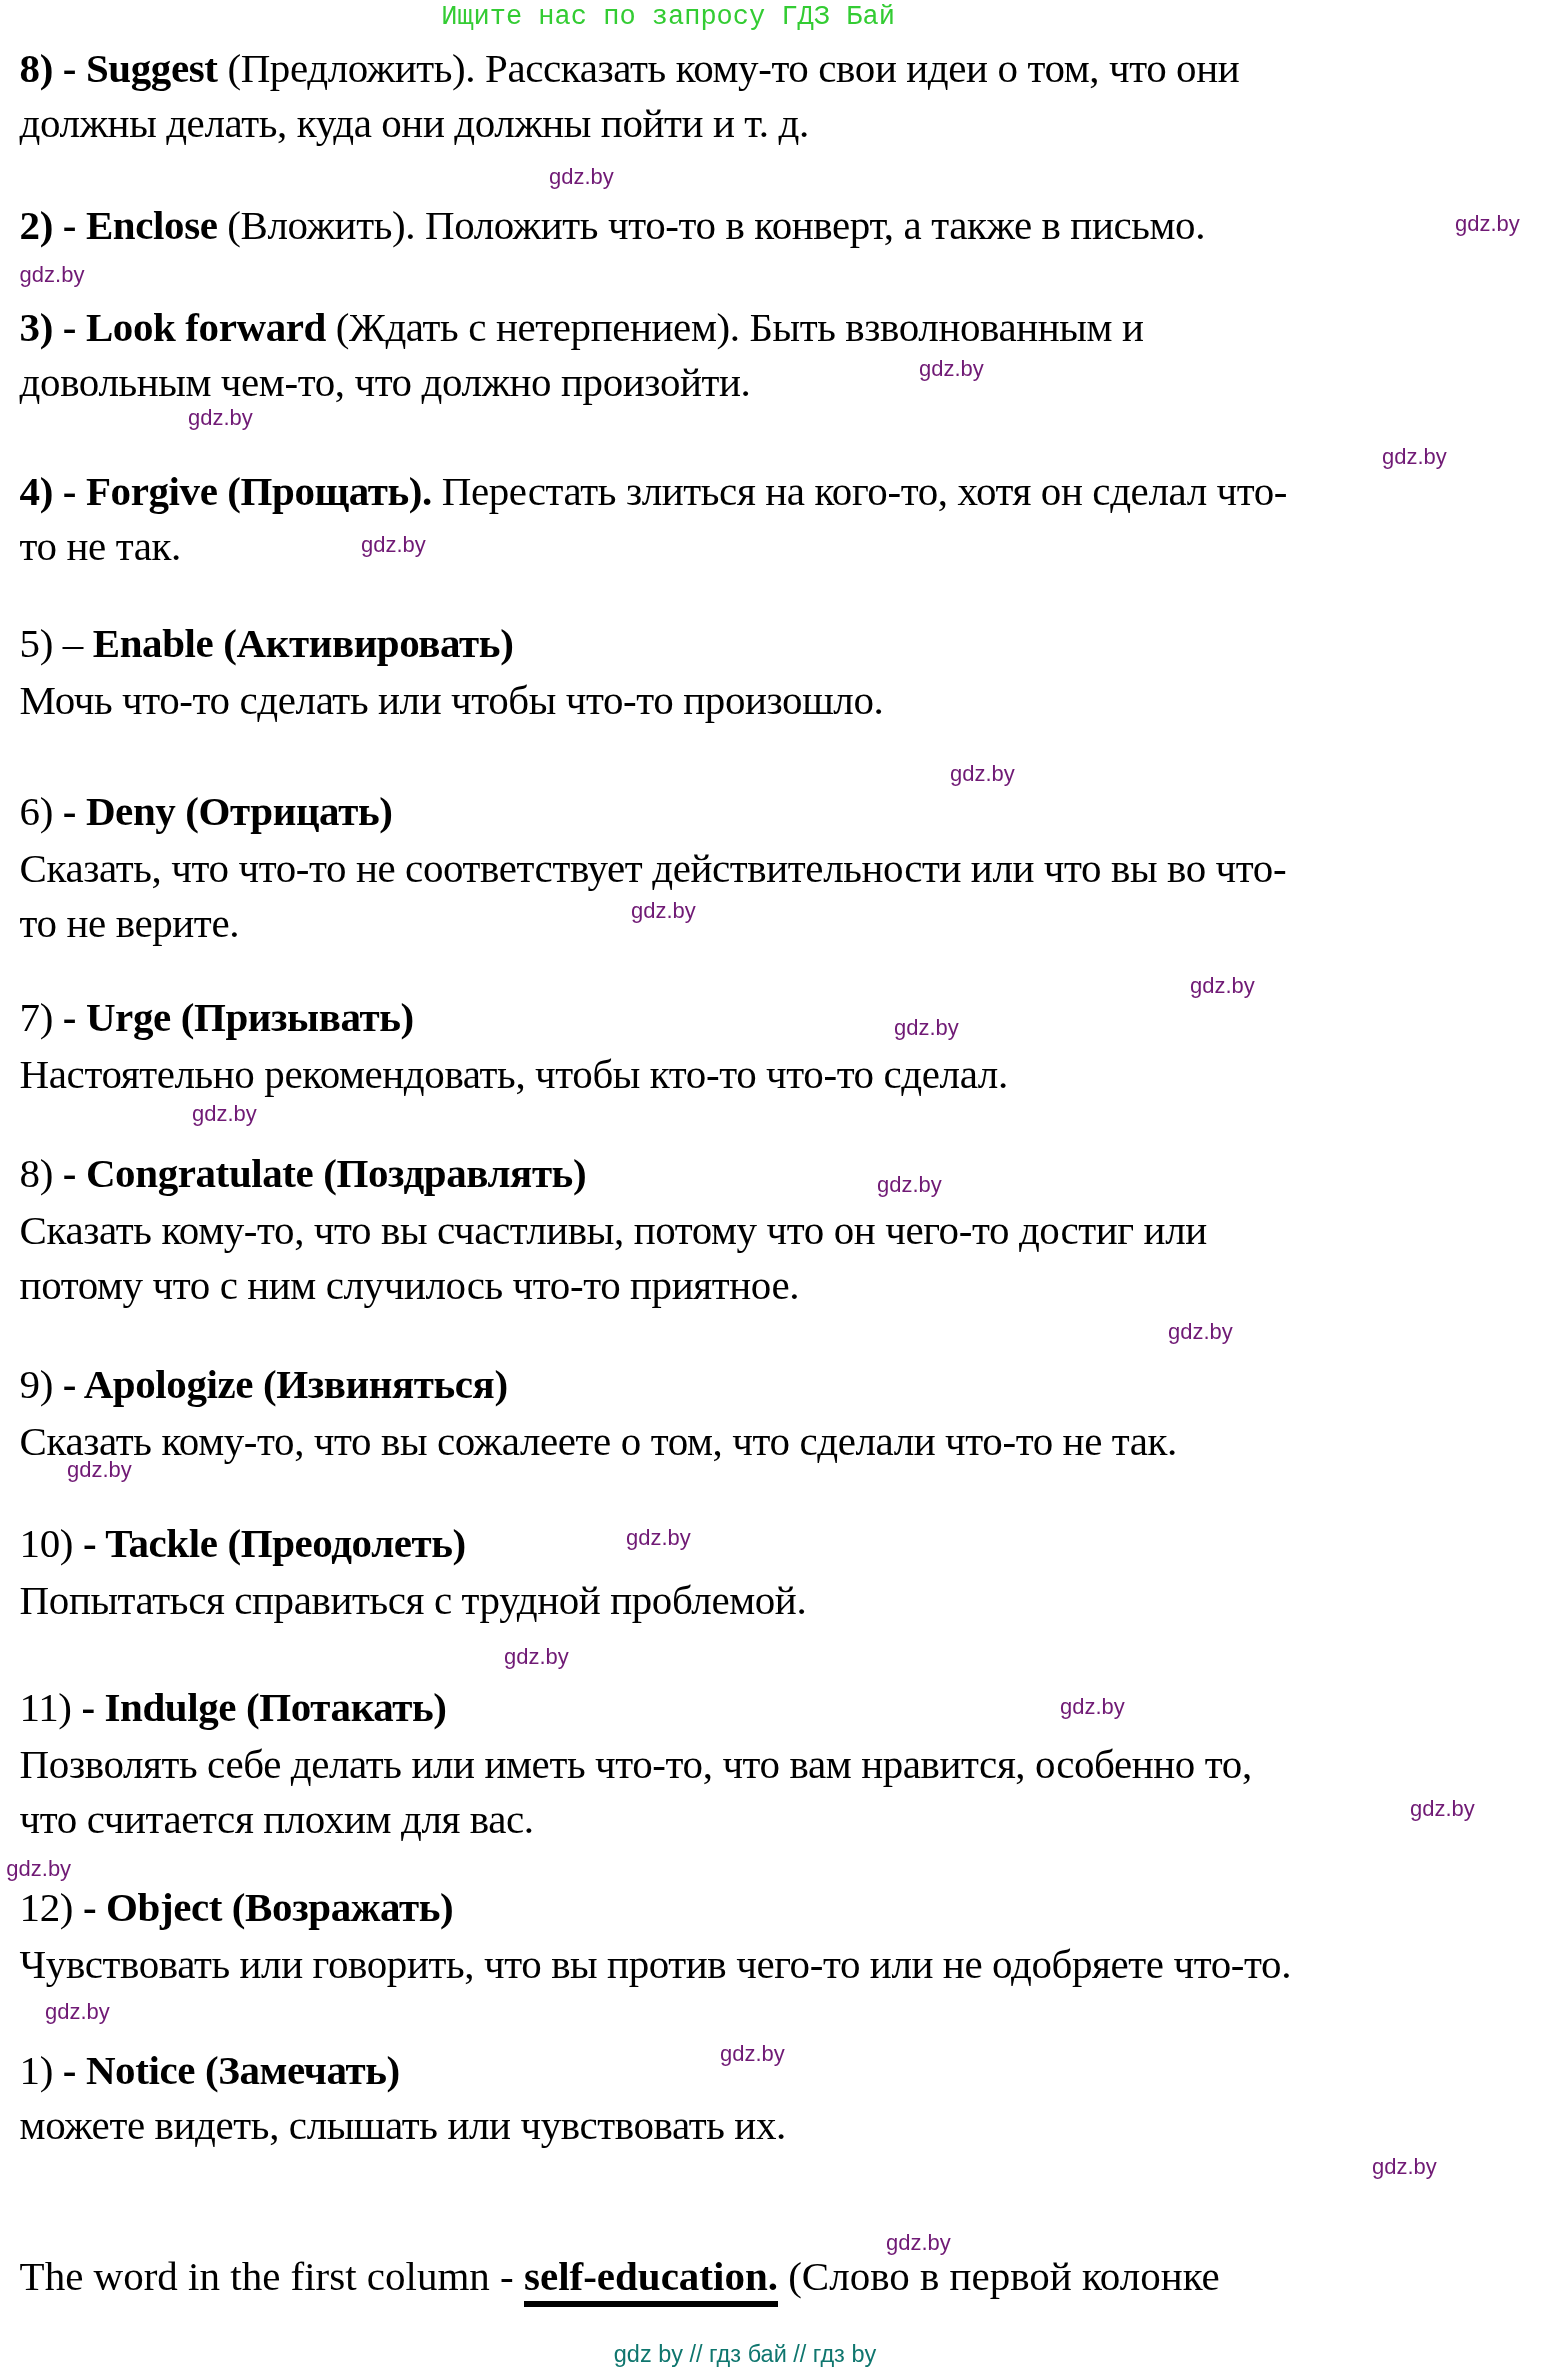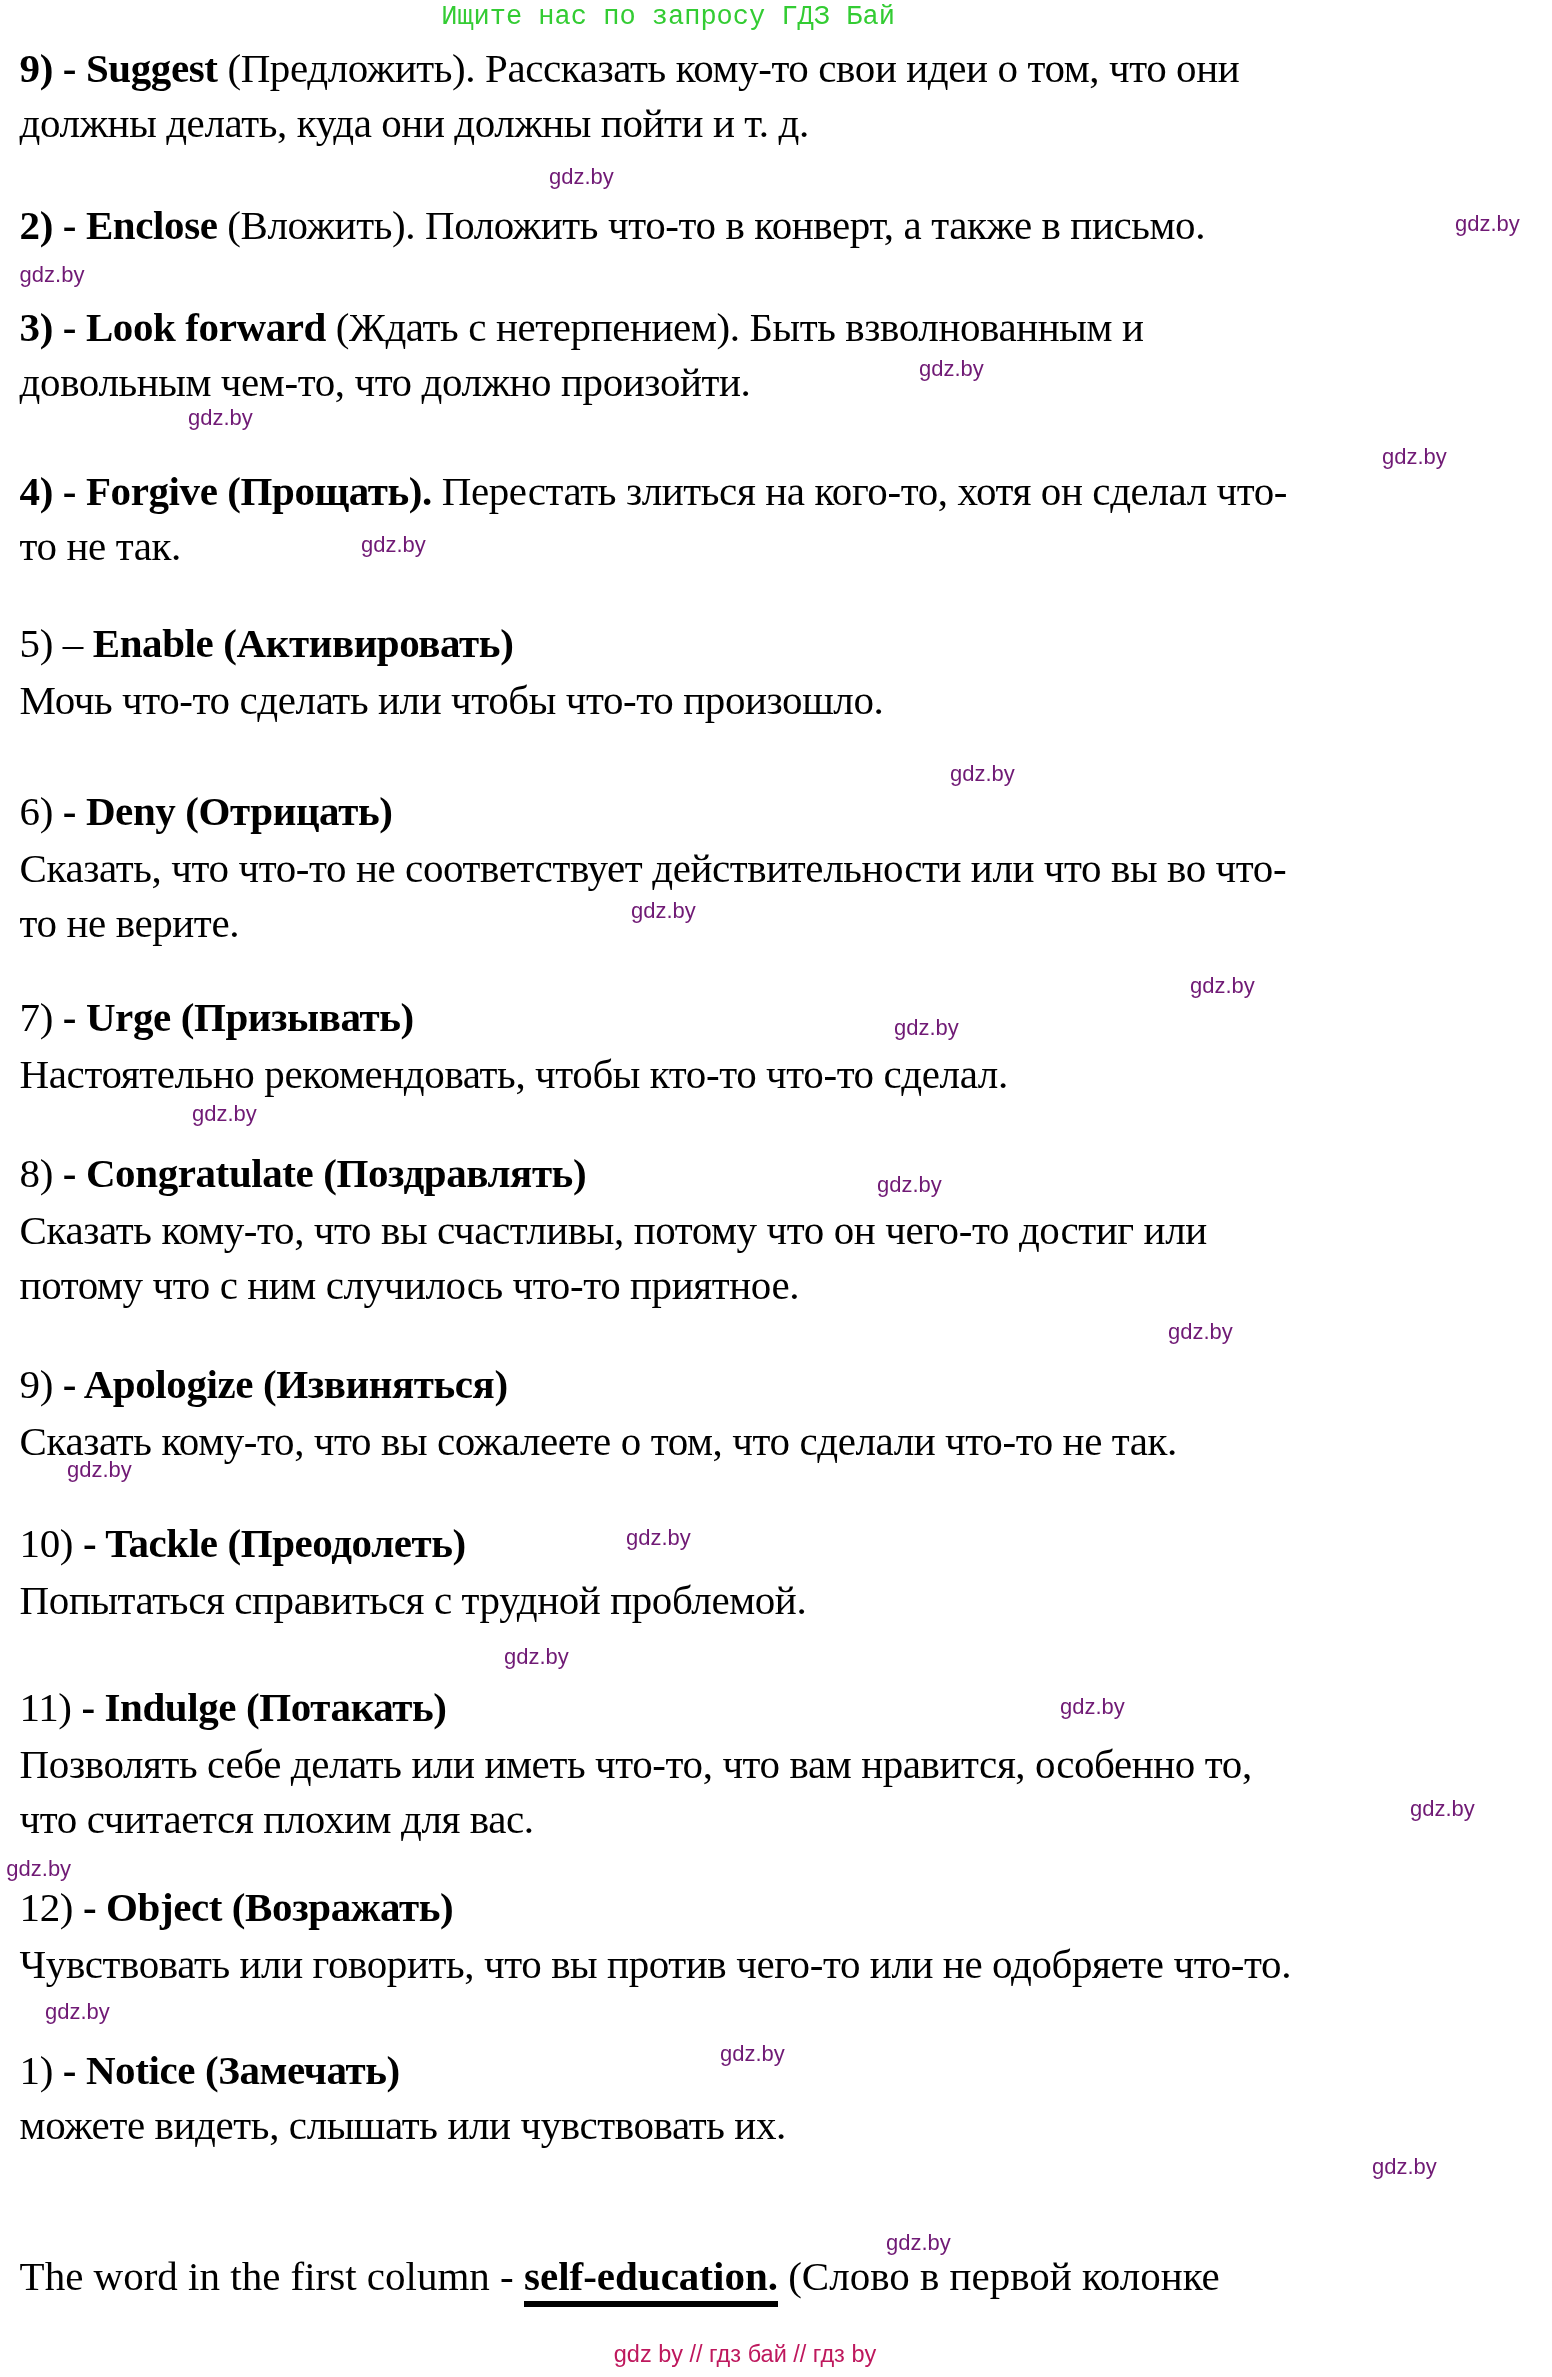--- a/index.html
+++ b/index.html
@@ -43,30 +43,30 @@
     line-height: 23.5px;
     color: #701a75;
     white-space: nowrap;
   }
   .site-footer {
     position: absolute; top: 2341px; left: 0;
     width: 1490px;
     text-align: center;
     font-family: "Liberation Sans", sans-serif;
     font-size: 23.5px;
-    color: #be185d;
+    color: #0f766e;
   }
 </style>
 </head>
 <body>
 
 <div class="promo">Ищите нас по запросу ГДЗ Бай</div>
 
 <div class="item" style="top:41px">
-  <div class="line"><b>9) - Suggest </b><span>(Предложить). </span><span>Рассказать кому-то свои идеи о том, что они</span></div>
+  <div class="line"><b>8) - Suggest </b><span>(Предложить). </span><span>Рассказать кому-то свои идеи о том, что они</span></div>
   <div class="line">должны делать, куда они должны пойти и т. д.</div>
 </div>
 
 <div class="item" style="top:198px">
   <div class="line"><b>2) - Enclose </b><span>(Вложить). </span><span>Положить что-то в конверт, а также в письмо.</span></div>
 </div>
 
 <div class="item" style="top:300px">
   <div class="line"><b>3) - Look forward </b><span>(Ждать с нетерпением). </span><span>Быть взволнованным и</span></div>
   <div class="line">довольным чем-то, что должно произойти.</div>

